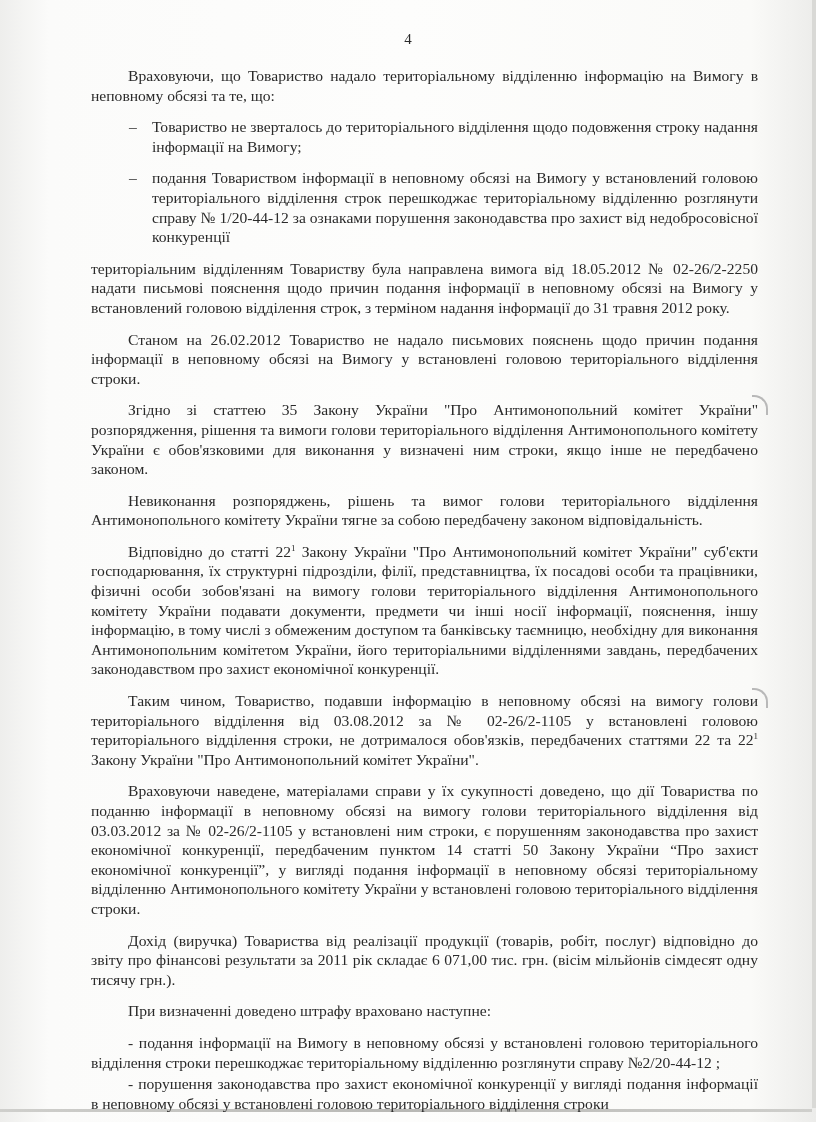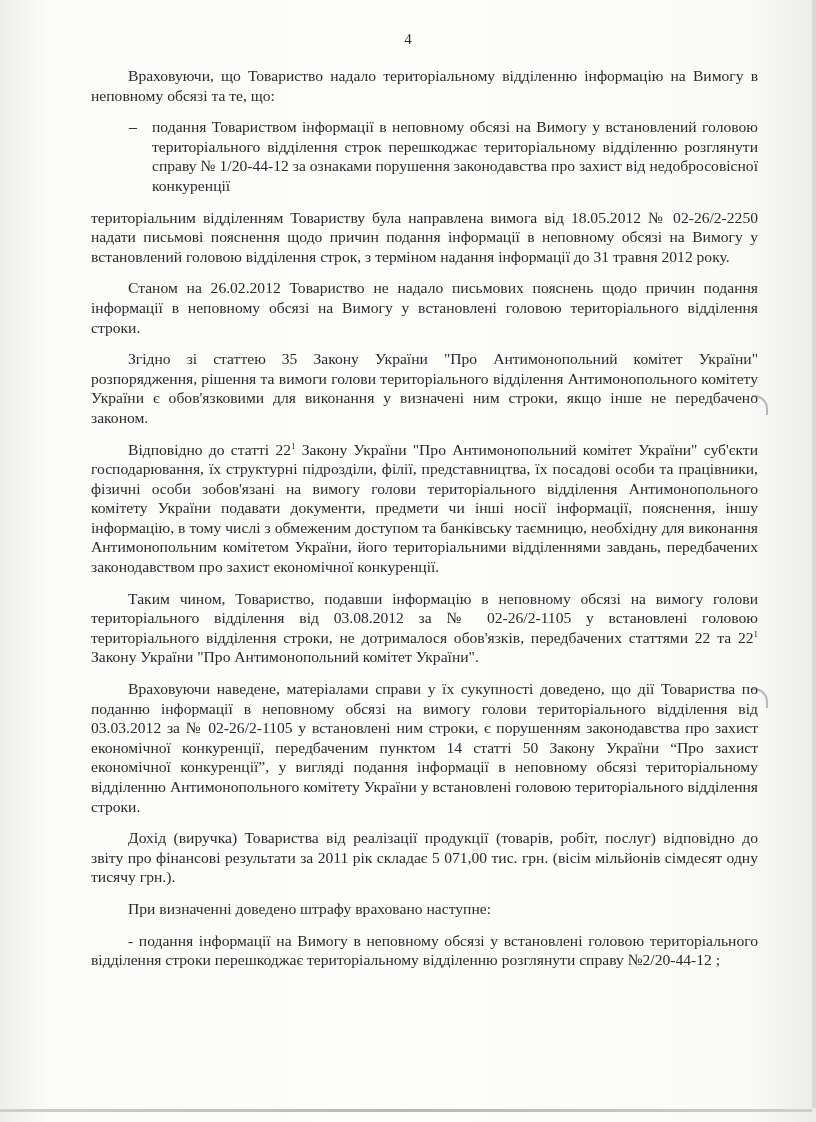--- a/index.html
+++ b/index.html
@@ -52,30 +52,33 @@
   <div class="mark-curl" style="left:752px; top:688px;"></div>
 
   <div class="page-num">4</div>
 
   <div class="body-text">
     <p class="p">Враховуючи, що Товариство надало територіальному відділенню інформацію на Вимогу в неповному обсязі та те, що:</p>
 
     <ul class="list">
       <li>
         <span class="dash">–</span>
+        <span>Товариство не зверталось до територіального відділення щодо подовження строку надання інформації на Вимогу;</span>
       </li>
       <li>
         <span class="dash">–</span>
         <span>подання Товариством інформації в неповному обсязі на Вимогу у встановлений головою територіального відділення строк перешкоджає територіальному відділенню розглянути справу № 1/20-44-12 за ознаками порушення законодавства про захист від недобросовісної конкуренції</span>
       </li>
     </ul>
 
     <p class="p noind">територіальним відділенням Товариству була направлена вимога від 18.05.2012 № 02-26/2-2250 надати письмові пояснення щодо причин подання інформації в неповному обсязі на Вимогу у встановлений головою відділення строк, з терміном надання інформації до 31 травня 2012 року.</p>
     <p class="p">Станом на 26.02.2012 Товариство не надало письмових пояснень щодо причин подання інформації в неповному обсязі на Вимогу у встановлені головою територіального відділення строки.</p>
     <p class="p">Згідно зі статтею 35 Закону України "Про Антимонопольний комітет України" розпорядження, рішення та вимоги голови територіального відділення Антимонопольного комітету України є обов'язковими для виконання у визначені ним строки, якщо інше не передбачено законом.</p>
+    <p class="p">Невиконання розпоряджень, рішень та вимог голови територіального відділення Антимонопольного комітету України тягне за собою передбачену законом відповідальність.</p>
     <p class="p"><span>Відповідно до статті 22</span><sup>1</sup><span> Закону України "Про Антимонопольний комітет України" суб'єкти господарювання, їх структурні підрозділи, філії, представництва, їх посадові особи та працівники, фізичні особи зобов'язані на вимогу голови територіального відділення Антимонопольного комітету України подавати документи, предмети чи інші носії інформації, пояснення, іншу інформацію, в тому числі з обмеженим доступом та банківську таємницю, необхідну для виконання Антимонопольним комітетом України, його територіальними відділеннями завдань, передбачених законодавством про захист економічної конкуренції.</span></p>
     <p class="p"><span>Таким чином, Товариство, подавши інформацію в неповному обсязі на вимогу голови територіального відділення від 03.08.2012 за № 02-26/2-1105 у встановлені головою територіального відділення строки, не дотрималося обов'язків, передбачених статтями 22 та 22</span><sup>1</sup><span> Закону України "Про Антимонопольний комітет України".</span></p>
     <p class="p">Враховуючи наведене, матеріалами справи у їх сукупності доведено, що дії Товариства по поданню інформації в неповному обсязі на вимогу голови територіального відділення від 03.03.2012 за № 02-26/2-1105 у встановлені ним строки, є порушенням законодавства про захист економічної конкуренції, передбаченим пунктом 14 статті 50 Закону України “Про захист економічної конкуренції”, у вигляді подання інформації в неповному обсязі територіальному відділенню Антимонопольного комітету України у встановлені головою територіального відділення строки.</p>
-    <p class="p">Дохід (виручка) Товариства від реалізації продукції (товарів, робіт, послуг) відповідно до звіту про фінансові результати за 2011 рік складає 5 071,00 тис. грн. (вісім мільйонів сімдесят одну тисячу грн.).</p>
+    <p class="p">Дохід (виручка) Товариства від реалізації продукції (товарів, робіт, послуг) відповідно до звіту про фінансові результати за 2011 рік складає 6 071,00 тис. грн. (вісім мільйонів сімдесят одну тисячу грн.).</p>
     <p class="p">При визначенні доведено штрафу враховано наступне:</p>
     <p class="p" style="margin-bottom:2px;">- подання інформації на Вимогу в неповному обсязі у встановлені головою територіального відділення строки перешкоджає територіальному відділенню розглянути справу №2/20-44-12 ;</p>
+    <p class="p">- порушення законодавства про захист економічної конкуренції у вигляді подання інформації в неповному обсязі у встановлені головою територіального відділення строки</p>
   </div>
 </div>
 
 </body></html>

